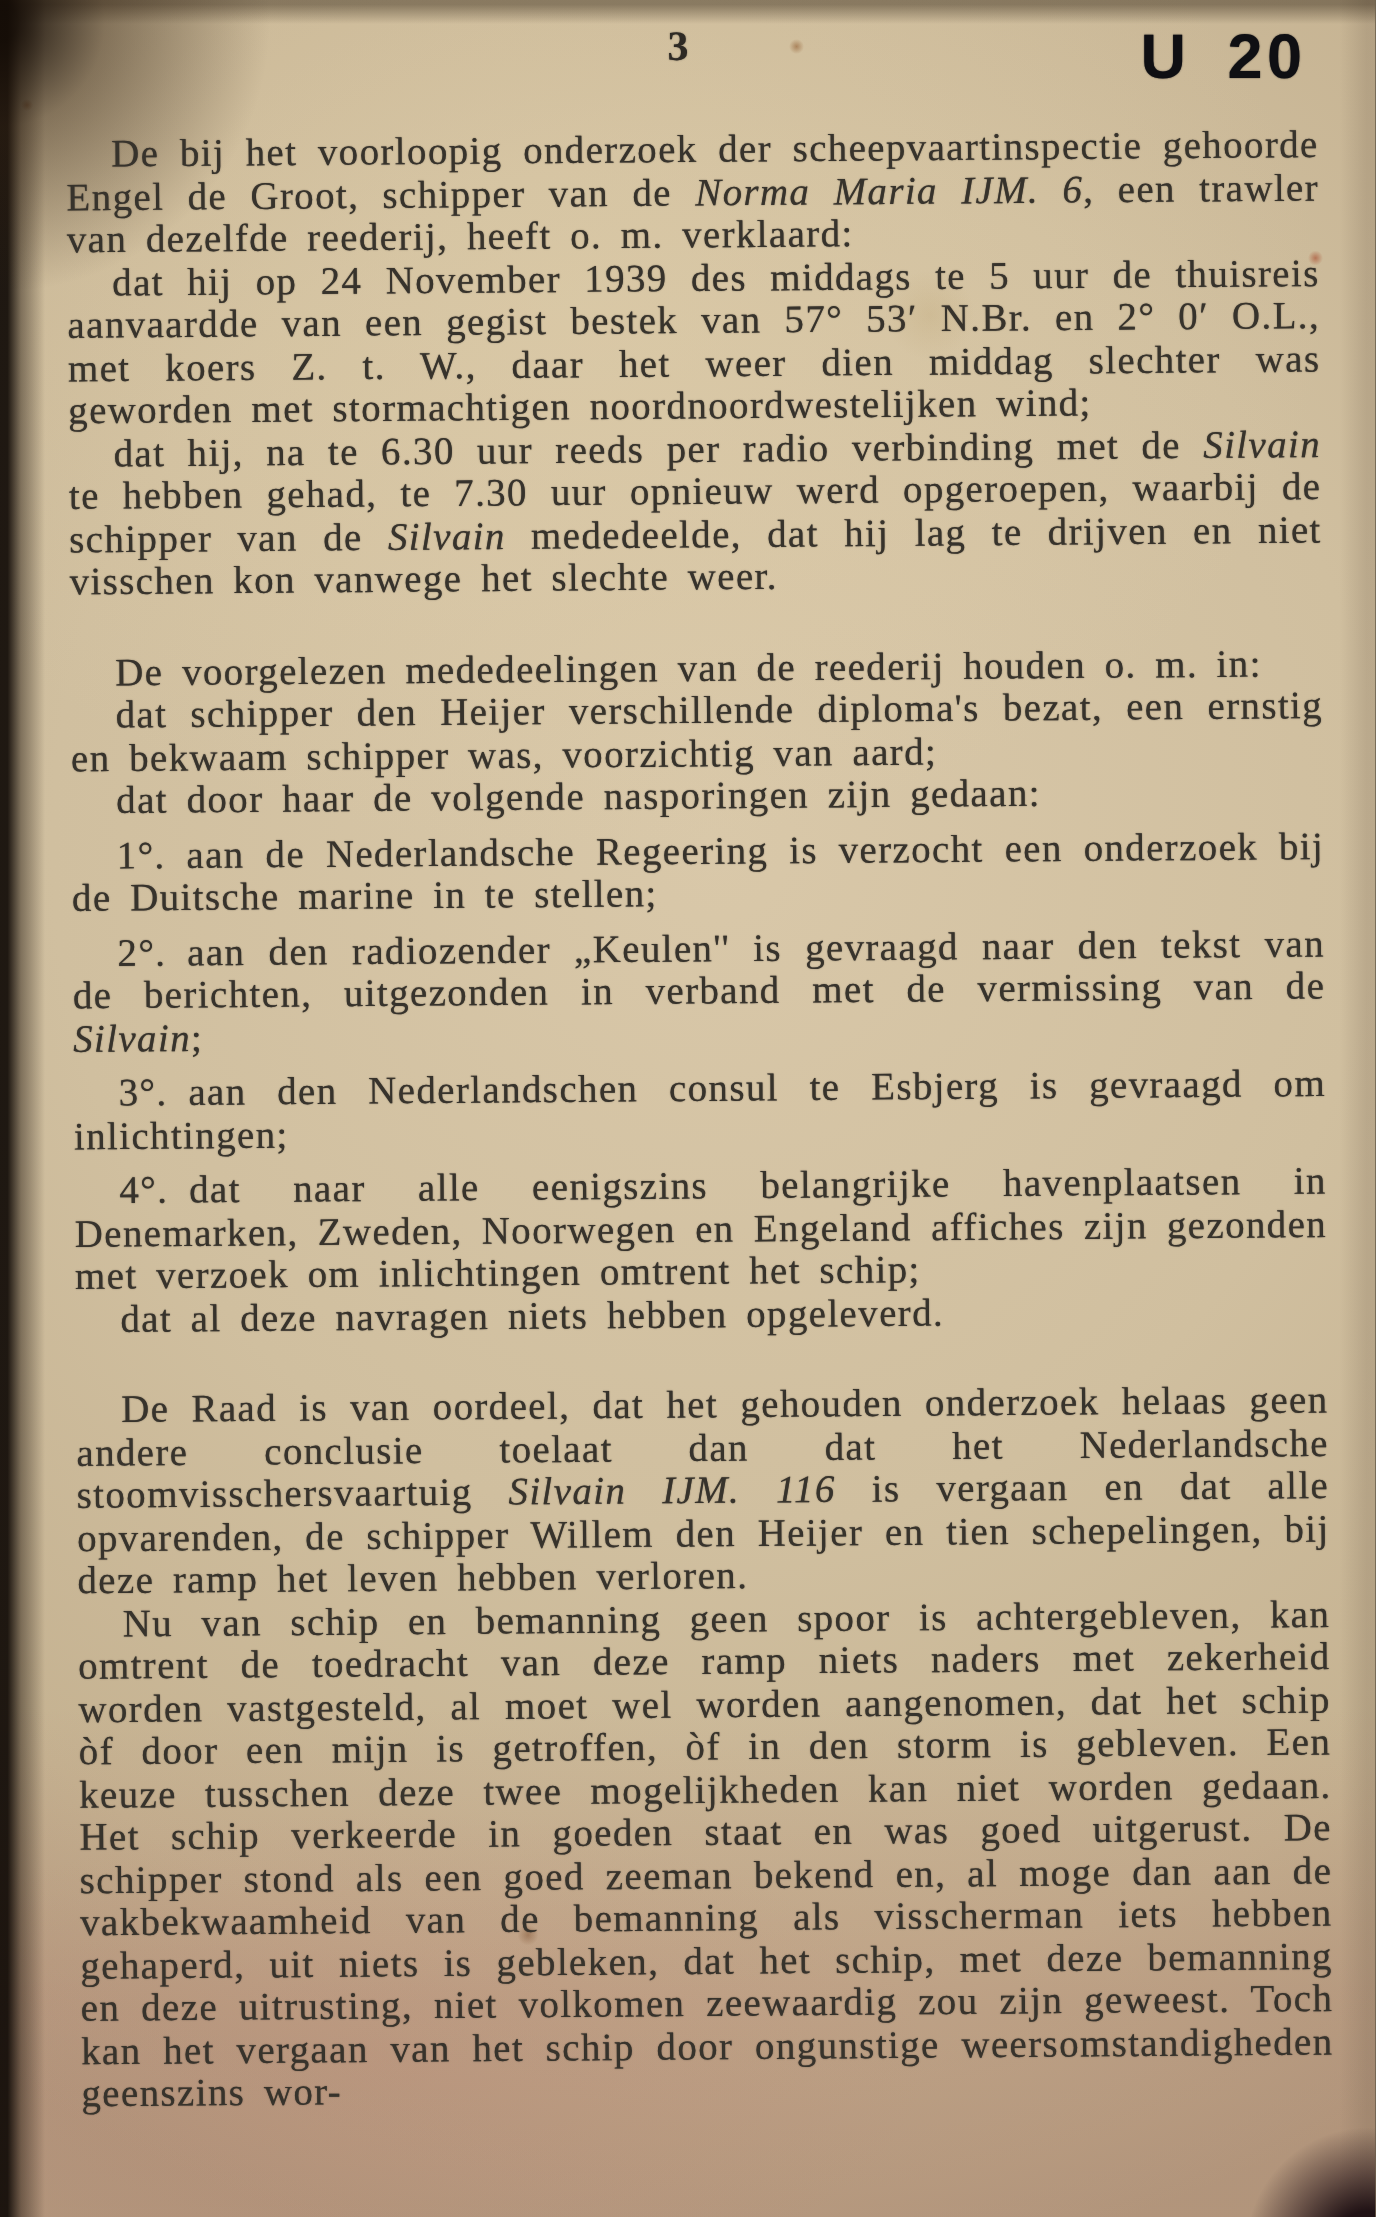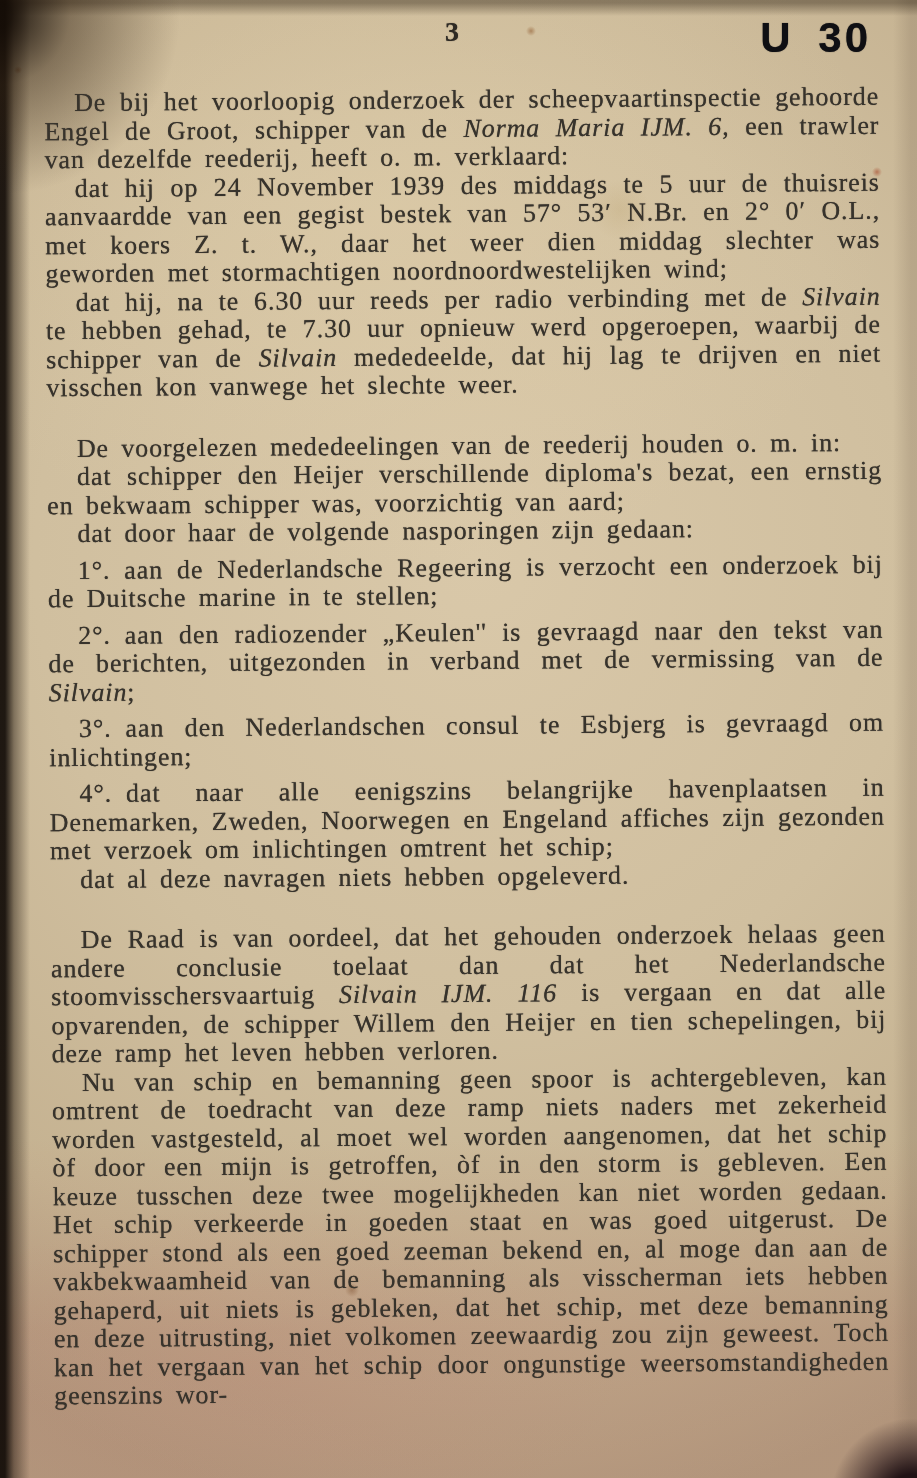--- a/index.html
+++ b/index.html
@@ -85,21 +85,21 @@
   }
   .gap-lg { margin-top: 32px; }
   .gap-sm { margin-top: 8px; }
   .it { font-style: italic; }
 </style>
 </head>
 <body>
 
 <div class="page">
   <div class="page-number">3</div>
-  <div class="stamp">U 30</div>
+  <div class="stamp">U 20</div>
   <div class="doc">
       <p class="para"><span>De bij het voorloopig onderzoek der scheepvaartinspectie gehoorde Engel de Groot, schipper van de </span><span class="it">Norma Maria IJM. 6</span><span>, een trawler van dezelfde reederij, heeft o. m. verklaard:</span></p>
       <p class="para"><span>dat hij op 24 November 1939 des middags te 5 uur de thuisreis aanvaardde van een gegist bestek van 57° 53′ N.Br. en 2° 0′ O.L., met koers Z. t. W., daar het weer dien middag slechter was geworden met stormachtigen noordnoordwestelijken wind;</span></p>
       <p class="para"><span>dat hij, na te 6.30 uur reeds per radio verbinding met de </span><span class="it">Silvain</span><span> te hebben gehad, te 7.30 uur opnieuw werd opgeroepen, waarbij de schipper van de </span><span class="it">Silvain</span><span> mededeelde, dat hij lag te drijven en niet visschen kon vanwege het slechte weer.</span></p>
       <p class="para gap-lg"><span>De voorgelezen mededeelingen van de reederij houden o. m. in:</span></p>
       <p class="para"><span>dat schipper den Heijer verschillende diploma's bezat, een ernstig en bekwaam schipper was, voorzichtig van aard;</span></p>
       <p class="para"><span>dat door haar de volgende nasporingen zijn gedaan:</span></p>
       <p class="para gap-sm"><span>1°. aan de Nederlandsche Regeering is verzocht een onderzoek bij de Duitsche marine in te stellen;</span></p>
       <p class="para gap-sm"><span>2°. aan den radiozender „Keulen'' is gevraagd naar den tekst van de berichten, uitgezonden in verband met de vermissing van de </span><span class="it">Silvain</span><span>;</span></p>
       <p class="para gap-sm"><span>3°. aan den Nederlandschen consul te Esbjerg is gevraagd om inlichtingen;</span></p>

